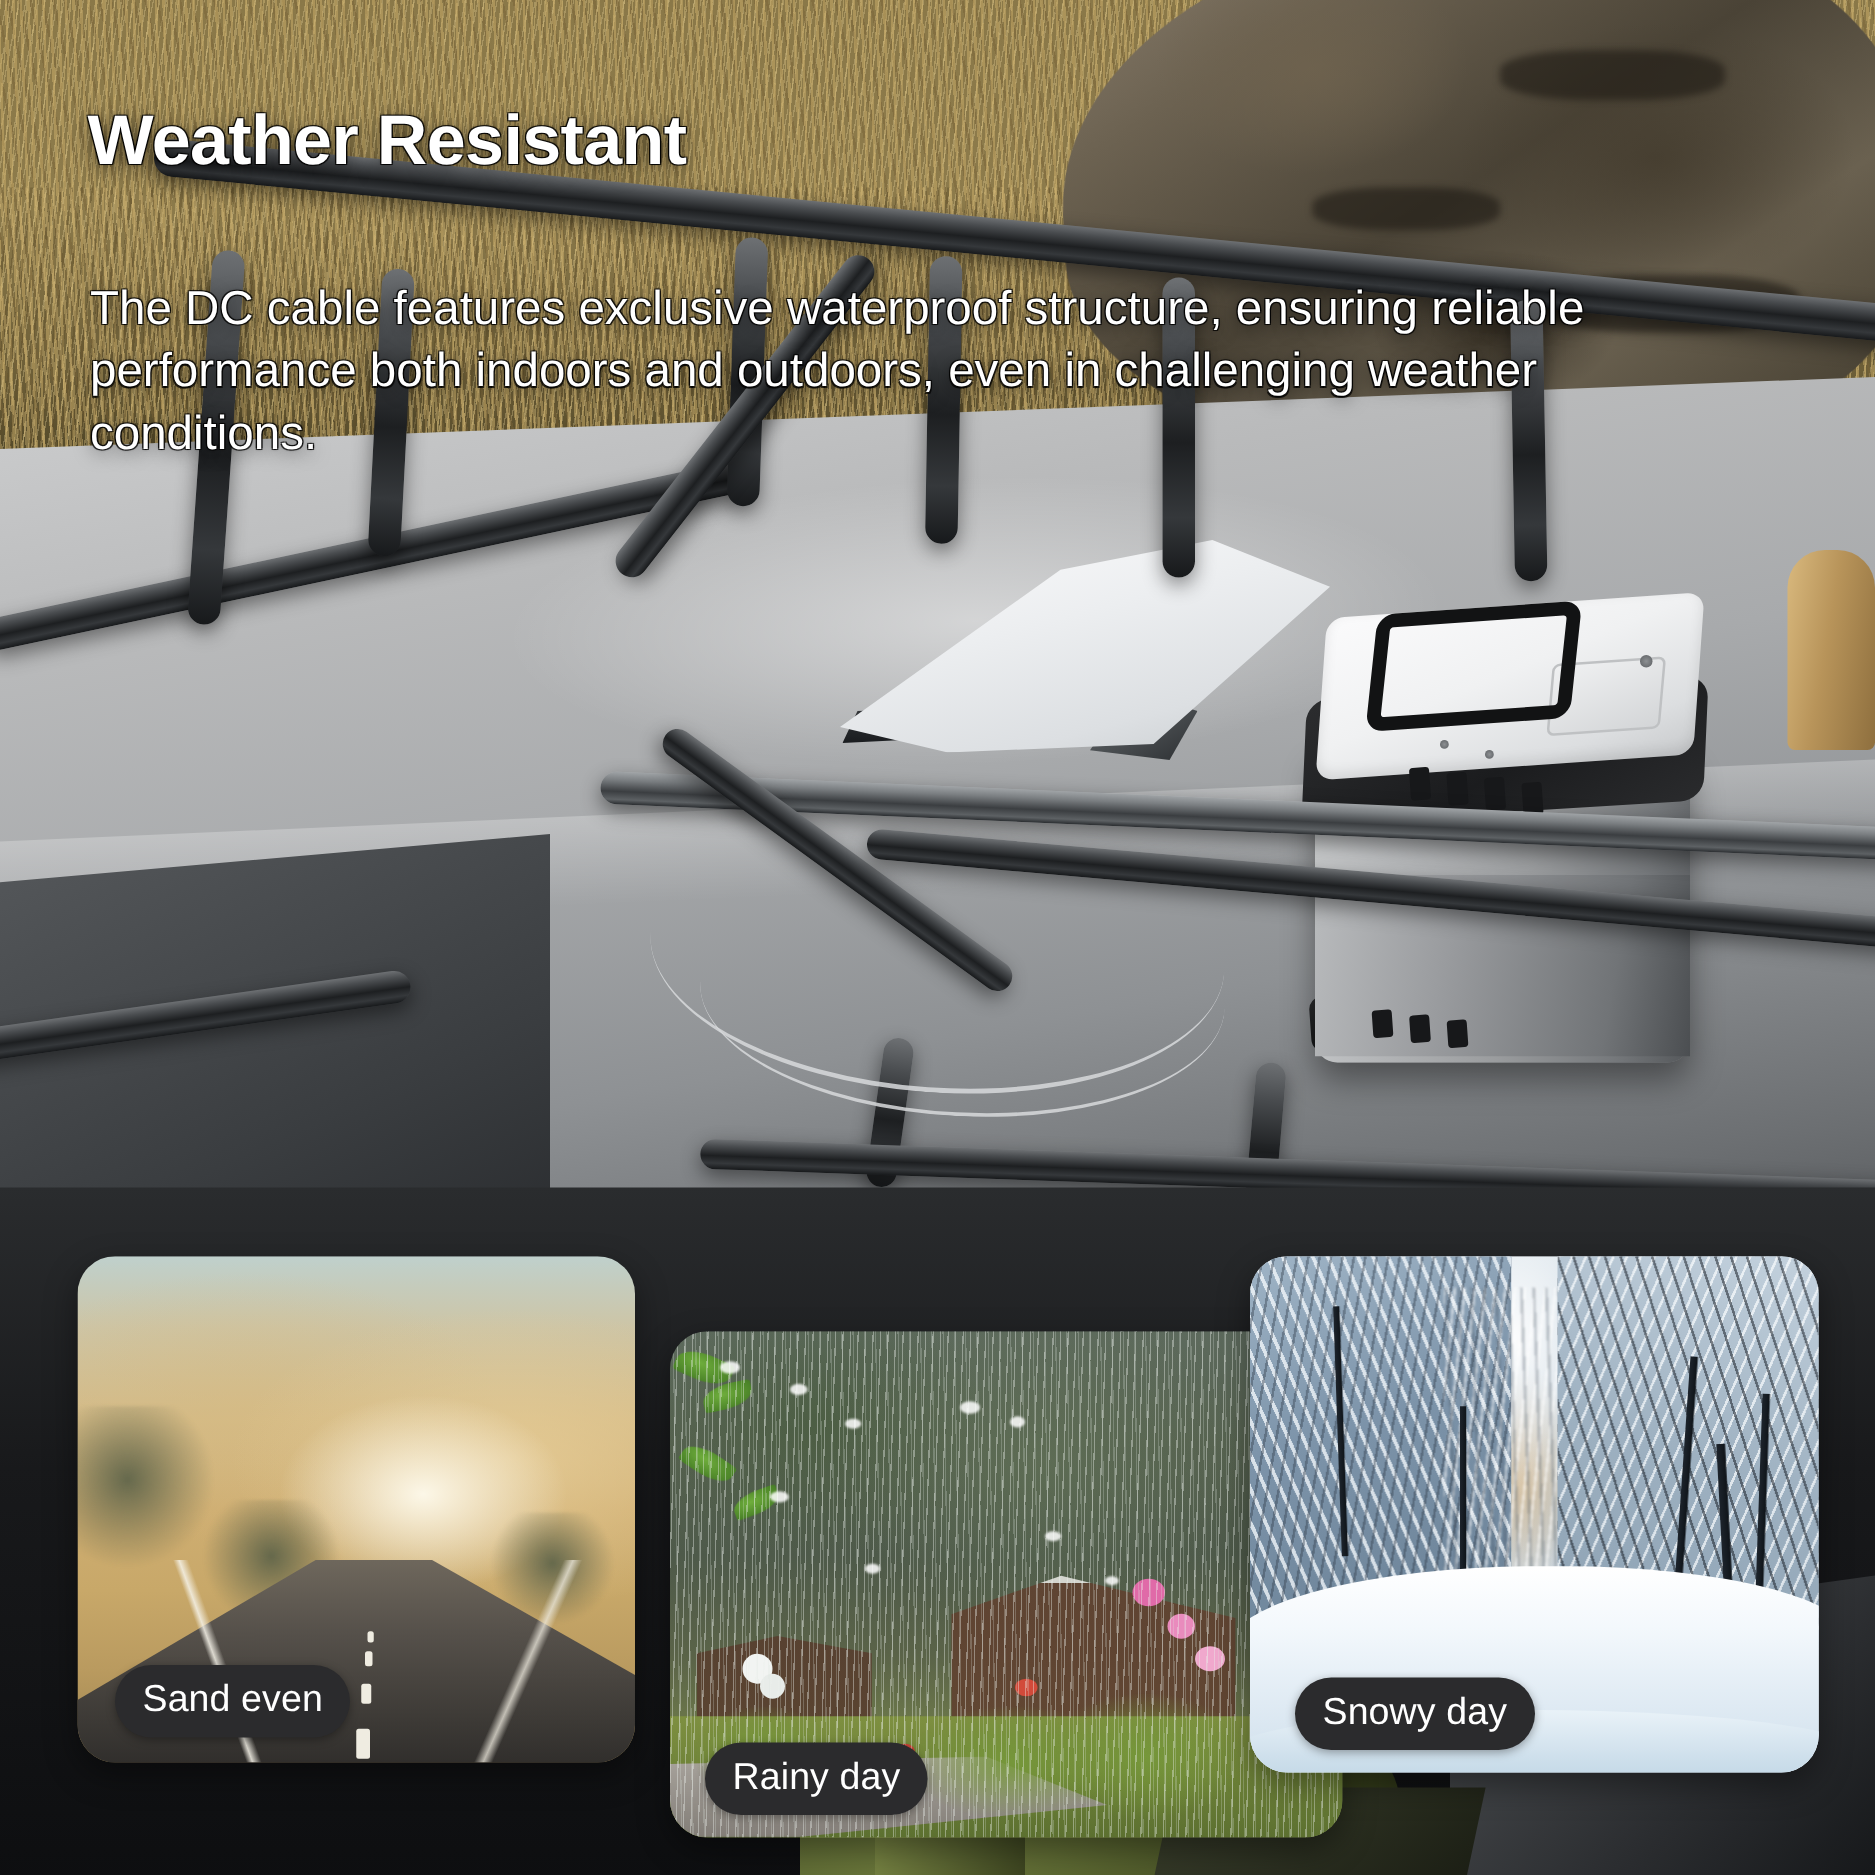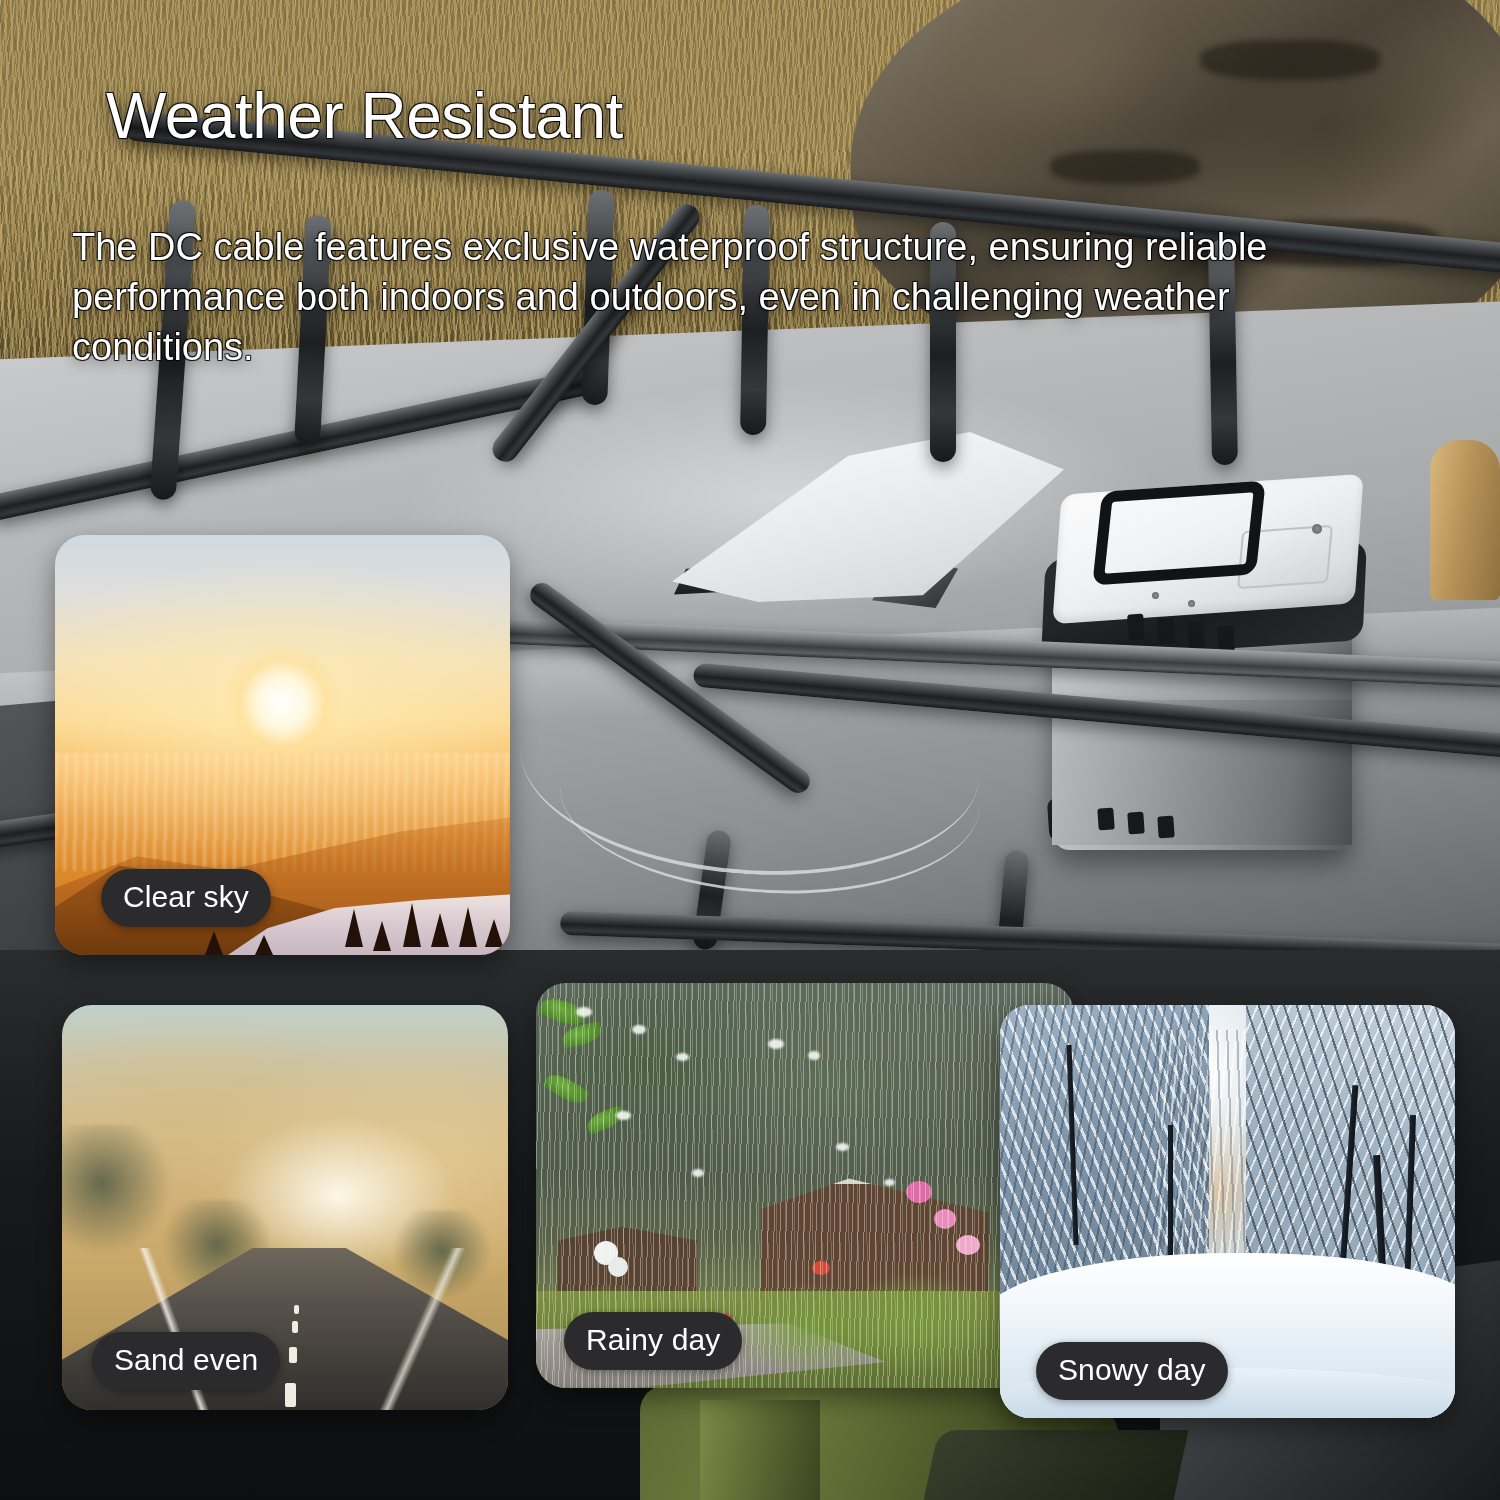--- a/index.html
+++ b/index.html
@@ -305,33 +305,32 @@
   .snow-drift {
     position: absolute; left: -6%; bottom: -4%; width: 116%; height: 16%;
     background: linear-gradient(180deg, #e9f2f8 0%, #cfe0ec 55%, #bcd3e3 100%);
     border-radius: 46% 52% 0 0 / 60% 58% 0 0;
   }
 
   
   .title {
     position: absolute;
     left: 70px; top: 84px;
-    font-size: 64px;
-    font-weight: 400;
+    font-size: 56px;
+    font-weight: 700;
     color: #ffffff;
     letter-spacing: -0.5px;
     line-height: 1;
     text-shadow:
       0 0 2px rgba(0,0,0,.85),
       1px 1px 0 rgba(0,0,0,.75),
       -1px 1px 0 rgba(0,0,0,.75),
       1px -1px 0 rgba(0,0,0,.75),
       -1px -1px 0 rgba(0,0,0,.75),
       0 4px 18px rgba(0,0,0,.6);
-    padding-left: 36px;
   }
   .subtitle {
     position: absolute;
     left: 72px; top: 222px;
     width: 1290px;
     font-size: 38px;
     font-weight: 400;
     color: #ffffff;
     line-height: 1.32;
     text-shadow:
@@ -495,57 +494,39 @@
     <div class="body-lower"></div>
     <div class="body-right-dark"></div>
     <div class="body-olive"></div>
     <div class="body-olive2"></div>
     <div class="body-dark-panel"></div>
   </div>
 
   <div class="title">Weather Resistant</div>
   <div class="subtitle">The DC cable features exclusive waterproof structure, ensuring reliable performance both indoors and outdoors, even in challenging weather conditions.</div>
 
-  <div class="card" style="left:55px; top:535px; width:455px; height:420px;">
-    <div class="photo">
-      <div class="sky-sun"></div>
-      <div class="sky-water"></div>
-      <div class="sky-hills"></div>
-      <div class="sky-hills2"></div>
-      <div class="sky-snow"></div>
-      <div class="pine" style="left:290px;"></div>
-      <div class="pine" style="left:318px; border-bottom-width:30px; bottom:1%;"></div>
-      <div class="pine" style="left:348px; border-bottom-width:44px;"></div>
-      <div class="pine" style="left:376px; border-bottom-width:34px;"></div>
-      <div class="pine" style="left:404px; border-bottom-width:40px;"></div>
-      <div class="pine" style="left:430px; border-bottom-width:28px;"></div>
-      <div class="pine" style="left:150px; border-bottom-width:24px; bottom:0%;"></div>
-      <div class="pine" style="left:200px; border-bottom-width:20px; bottom:0%;"></div>
-    </div>
-    <div class="pill" style="left:46px; bottom:28px;">Clear sky</div>
-  </div>
 
   <div class="card" style="left:62px; top:1005px; width:446px; height:405px;">
     <div class="photo">
       <div class="dust-bg"></div>
       <div class="dust-tree" style="left:-30px; top:120px; width:140px; height:130px;"></div>
       <div class="dust-tree" style="left:100px; top:195px; width:110px; height:100px;"></div>
       <div class="dust-tree" style="left:330px; top:205px; width:100px; height:90px;"></div>
       <div class="dust-road"></div>
       <div class="dust-lane-l"></div>
       <div class="dust-lane-r"></div>
       <div class="dust-dash" style="left:232px; top:300px; width:5px; height:9px;"></div>
       <div class="dust-dash" style="left:230px; top:316px; width:6px; height:12px;"></div>
       <div class="dust-dash" style="left:227px; top:342px; width:8px; height:16px;"></div>
       <div class="dust-dash" style="left:223px; top:378px; width:11px; height:24px;"></div>
     </div>
     <div class="pill" style="left:30px; bottom:20px;">Sand even</div>
   </div>
 
-  <div class="card" style="left:536px; top:983px; width:538px; height:405px;">
+  <div class="card" style="left:536px; top:1065px; width:538px; height:405px;">
     <div class="photo">
       <div class="rain-bg"></div>
       <div class="rain-sheds"></div>
       <div class="rain-shed2"></div>
       <div class="rain-grass"></div>
       <div class="rain-path"></div>
       <div class="rain-bush" style="left:190px; top:300px; width:170px; height:90px;"></div>
       <div class="rain-bush" style="left:300px; top:290px; width:160px; height:100px;"></div>
       <div class="rain-bush" style="left:20px; top:300px; width:110px; height:80px;"></div>
       <div class="rain-flower" style="left:370px; top:198px; width:26px; height:22px; background:#e06aa8;"></div>

